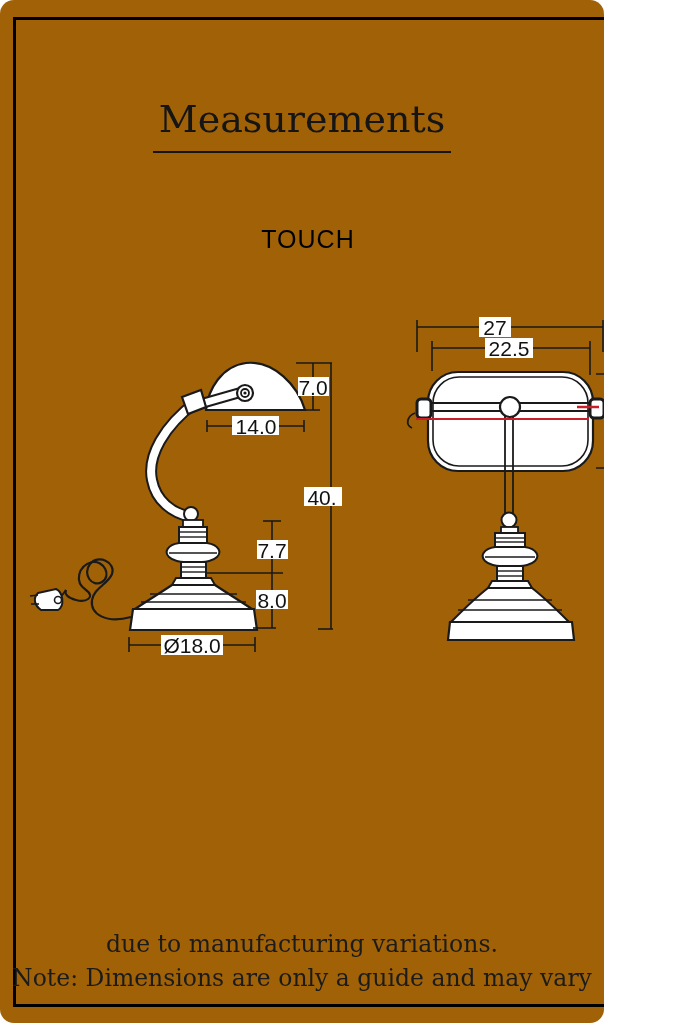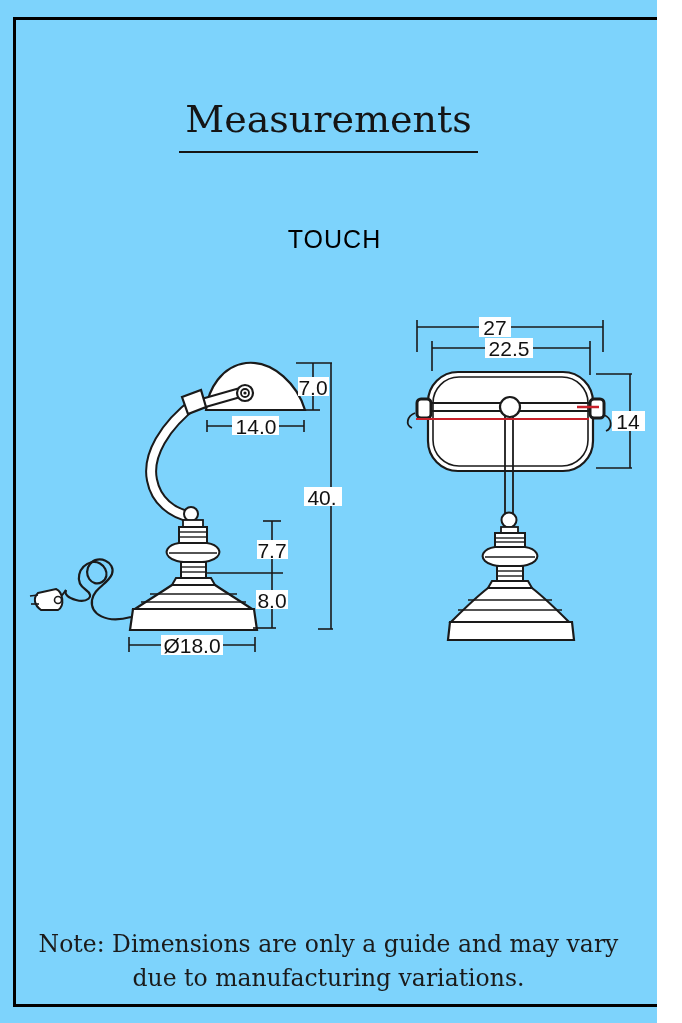--- a/index.html
+++ b/index.html
@@ -1,18 +1,18 @@
 <!DOCTYPE html>
 <html><head>
 <meta charset="utf-8">
 <style>
   html,body{margin:0;padding:0;background:#fff;}
   .page{
-    position:relative;width:657px;height:1023px;background:#7dd3fc;overflow:hidden;
-    font-family:"Liberation Sans", sans-serif;color:#111;
+    position:relative;width:604px;height:1023px;background:#a16207;overflow:hidden;
+    font-family:"Liberation Sans", sans-serif;color:#111;border-radius:14px;
   }
   .frame{
     position:absolute;left:13px;top:17px;width:659px;height:990px;
     box-sizing:border-box;border:3px solid #000;
   }
   .title{
     position:absolute;top:97px;left:0;right:0;text-align:center;
     font-family:"DejaVu Serif", serif;font-size:38px;color:#151515;
   }
   .title span{display:inline-block;padding:0 6px 10px;border-bottom:2.5px solid #151515;}
@@ -209,16 +209,16 @@
         <line class="dim" x1="630" y1="374" x2="630" y2="468"></line>
         <line class="dim" x1="596" y1="374" x2="632" y2="374"></line>
         <line class="dim" x1="596" y1="468" x2="632" y2="468"></line>
         <rect class="bg" x="612" y="411" width="33" height="20"></rect>
         <text x="628" y="421" text-anchor="middle" dominant-baseline="central">14</text>
       </g>
     </g>
   </svg>
 
   <div class="note">
+    <div>due to manufacturing variations.</div>
     <div>Note: Dimensions are only a guide and may vary</div>
-    <div>due to manufacturing variations.</div>
   </div>
 </div>
 
 </body></html>

